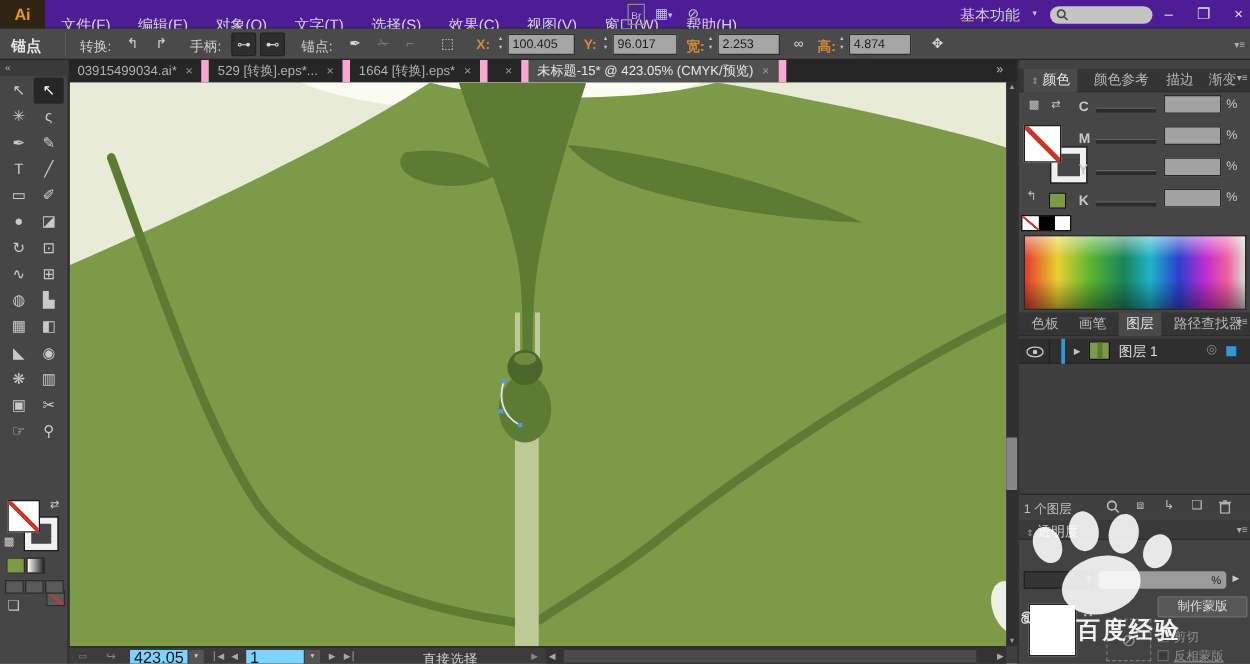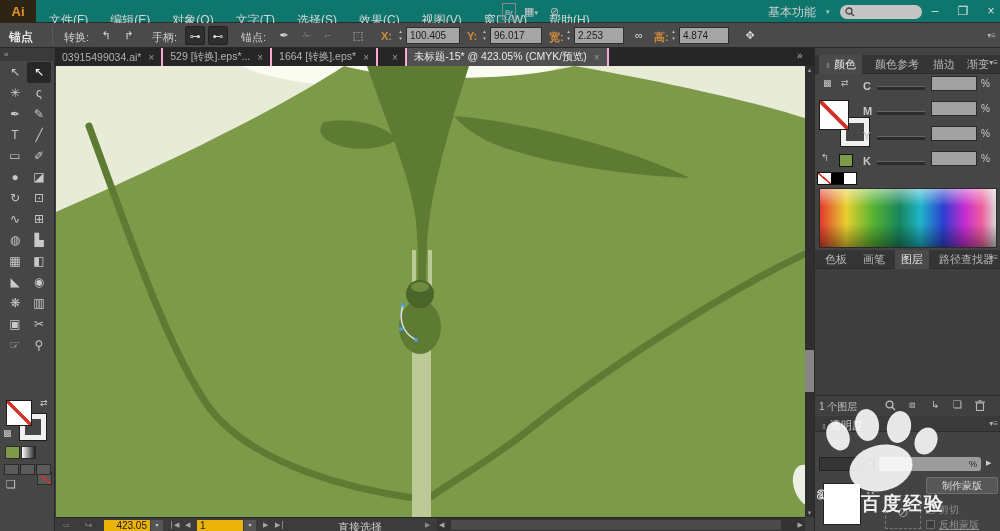--- a/index.html
+++ b/index.html
@@ -1,21 +1,21 @@
 <!DOCTYPE html>
 <html><head>
 <meta charset="utf-8">
 <style>
   * { margin:0; padding:0; box-sizing:border-box; }
   html,body { width:1000px; height:531px; overflow:hidden; }
   body { font-family:"Liberation Sans","DejaVu Sans",sans-serif; background:#3f3f3f; position:relative; color:#ccc; }
   .abs { position:absolute; }
 
   
-  .menubar { left:0; top:0; width:1000px; height:23px; background:#0f766e; border-bottom:1px solid #2a2a2a; }
+  .menubar { left:0; top:0; width:1000px; height:23px; background:#4c1d95; border-bottom:1px solid #2a2a2a; }
   .ailogo { left:0; top:0; width:36px; height:23px; background:#2d2413; color:#e8922a; font-weight:bold; font-size:13px; text-align:center; line-height:23px; }
   .menuitems { left:38px; top:0; height:40px; display:flex; align-items:center; }
   .menuitem { padding:0 11px; font-size:12px; color:#d6d6d6; line-height:23px; }
   .mbicon { top:3px; height:17px; font-size:11px; color:#c5c5c5; line-height:17px; }
   .bricon { border:1px solid #8a8a8a; font-size:8px; padding:0 2px; }
   .wslabel { font-size:12px; color:#d0d0d0; }
   .searchpill { left:840px; top:5px; width:82px; height:14px; background:#c4c4c4; border-radius:7px; display:flex; align-items:center; padding-left:5px; }
   .winctl { top:0; height:23px; line-height:23px; font-size:12px; color:#e0e0e0; width:26px; text-align:center; }
 
   
@@ -25,21 +25,21 @@
   .cb-label { top:7px; font-size:11px; color:#cfcfcf; }
   .cb-olabel { top:7px; font-size:11px; font-weight:bold; color:#d08a3c; }
   .cb-ibtn { top:3px; width:20px; height:19px; text-align:center; line-height:19px; font-size:11px; color:#d8d8d8; border-radius:2px; }
   .cb-ibtn.pressed { background:#2e2e2e; border:1px solid #222; }
   .cb-ibtn.dim { color:#7d7d7d; }
   .stepper { top:5px; width:9px; height:15px; font-size:5px; line-height:7px; color:#c8c8c8; text-align:center; }
   .cb-field { top:4px; height:17px; background:#a5a5a5; border:1px solid #2e2e2e; color:#1d1d1d; font-size:10px; line-height:15px; padding:0 3px; }
 
   
   .tabbar { left:55px; top:48px; width:759px; height:18px; background:#262626; display:flex; overflow:hidden; }
-  .dtab { display:flex; align-items:center; padding:0 7px; font-size:10.5px; color:#b2b2b2; border-right:2px solid #f9a8d4; white-space:nowrap; }
+  .dtab { display:flex; align-items:center; padding:0 7px; font-size:10.5px; color:#b2b2b2; border-right:6px solid #f9a8d4; white-space:nowrap; }
   .dtab .x { margin-left:7px; color:#9a9a9a; font-size:10px; }
   .dtab.active { background:#505050; color:#e8e8e8; }
   .overflow { left:797px; top:50px; font-size:10px; color:#bbb; }
 
   
   .toolbar { left:0; top:48px; width:55px; height:483px; background:#464646; border-right:1px solid #2a2a2a; }
   .tb-head { left:0; top:0; width:55px; height:13px; background:#3a3a3a; font-size:8px; color:#b5b5b5; padding-left:4px; line-height:13px; }
   .tools { left:3px; top:14px; width:49px; display:flex; flex-wrap:wrap; }
   .tcell { width:24px; height:21px; text-align:center; line-height:21px; font-size:12px; color:#c9c9c9; }
   .tcell.active { background:#272727; color:#fff; border-radius:2px; }
@@ -50,21 +50,21 @@
   .mode-btn { top:0; height:13px; border:1px solid #2b2b2b; background:#5a5a5a; }
 
   
   .canvaswrap { left:56px; top:66px; width:749px; height:451px; background:#e8ebd5; overflow:hidden; }
 
   
   .vscroll { left:805px; top:66px; width:9px; height:451px; background:#2f2f2f; }
   .vthumb { left:805px; top:350px; width:9px; height:42px; background:#868686; border-radius:1px; }
   .sarrow { font-size:6px; color:#999; width:9px; text-align:center; }
   .statusbar { left:55px; top:517px; width:750px; height:14px; background:#3c3c3c; border-top:1px solid #272727; }
-  .sb-field { top:2px; height:11px; background:#eab308; color:#1a1a1a; font-size:10px; line-height:11px; padding:0 3px; }
+  .sb-field { top:2px; height:11px; background:#7dd3fc; color:#1a1a1a; font-size:13px; line-height:11px; padding:0 3px; }
   .sb-caret { top:2px; width:12px; height:11px; background:#555; color:#ccc; font-size:6px; text-align:center; line-height:11px; }
   .sb-nav { top:3px; font-size:7px; color:#a8a8a8; }
   .sb-tool { top:2px; width:120px; text-align:center; font-size:11px; color:#d0d0d0; }
 
   
   .dock { left:814px; top:48px; width:186px; height:483px; background:#434343; border-left:1px solid #2a2a2a; overflow:hidden; }
   .dock .abs { position:absolute; }
   .ptabs { left:0; width:186px; height:19px; background:#353535; border-bottom:1px solid #2c2c2c; }
   .ptab { top:0; height:19px; line-height:19px; font-size:11px; color:#b8b8b8; padding:0 6px; }
   .ptab.active { background:#4a4a4a; color:#e6e6e6; }
@@ -312,20 +312,35 @@
   <div class="abs spectrum" style="left:4px; top:140px; width:178px; height:60px;"></div>
 
   <div class="abs ptabs" style="top:202px;">
     <span class="abs ptab" style="left:4px;">色板</span>
     <span class="abs ptab" style="left:42px;">画笔</span>
     <span class="abs ptab active" style="left:80px;font-family:Liberation Serif, serif;">图层</span>
     <span class="abs ptab" style="left:118px;">路径查找器</span>
     <span class="abs pmenu">▾≡</span>
   </div>
   <div class="abs" style="left:0; top:221px; width:186px; height:146px; background:#3e3e3e;">
+    <div class="abs lrow" style="left:0; top:2px; width:186px; height:20px;">
+      <svg style="position:absolute; left:6px; top:6px;" width="14" height="9" viewBox="0 0 14 9">
+          <ellipse cx="7" cy="4.5" rx="6.5" ry="4" fill="none" stroke="#c8c8c8" stroke-width="1.2"></ellipse>
+          <circle cx="7" cy="4.5" r="1.8" fill="#c8c8c8"></circle>
+        </svg>
+      <div style="position:absolute; left:24px; top:0; width:1px; height:20px; background:#222;"></div>
+      <div style="position: absolute; left: 34px; top: 0px; width: 3px; height: 20px; background: rgb(46, 155, 216);"></div>
+      <span style="position:absolute; left:44px; top:6px; font-size:7px; color:#c0c0c0;">▶</span>
+      <div style="position: absolute; left: 56px; top: 2px; width: 17px; height: 15px; border: 1px solid rgb(17, 17, 17); background: rgb(125, 154, 73);">
+        <div style="position: absolute; left: 6px; top: 0px; width: 4px; height: 13px; background: rgb(93, 123, 51);"></div>
+      </div>
+      <span style="position:absolute; left:80px; top:3px; font-size:11px; color:#e0e0e0;">图层 1</span>
+      <span style="position:absolute; left:150px; top:3px; font-size:10px; color:#909090;">◎</span>
+      <div style="position: absolute; left: 166px; top: 6px; width: 8px; height: 8px; background: rgb(46, 155, 216);"></div>
+    </div>
     <div class="abs" style="left:0; top:126px; width:186px; height:20px; background:#404040; border-top:1px solid #282828;">
       <span style="position:absolute; left:4px; top:4px; font-size:10px; color:#c0c0c0;">1 个图层</span>
       <svg style="position:absolute; left:70px; top:4px;" width="11" height="11" viewBox="0 0 11 11">
           <circle cx="4.5" cy="4.5" r="3.4" fill="none" stroke="#c0c0c0" stroke-width="1.3"></circle>
           <line x1="7" y1="7" x2="10" y2="10" stroke="#c0c0c0" stroke-width="1.3"></line>
         </svg>
       <span style="position:absolute; left:94px; top:3px; font-size:10px; color:#c0c0c0;">⧈</span>
       <span style="position:absolute; left:116px; top:3px; font-size:10px; color:#c0c0c0;">↳</span>
       <span style="position:absolute; left:138px; top:3px; font-size:10px; color:#c0c0c0;">❏</span>
       <svg style="position:absolute; left:160px; top:4px;" width="10" height="11" viewBox="0 0 10 11">

